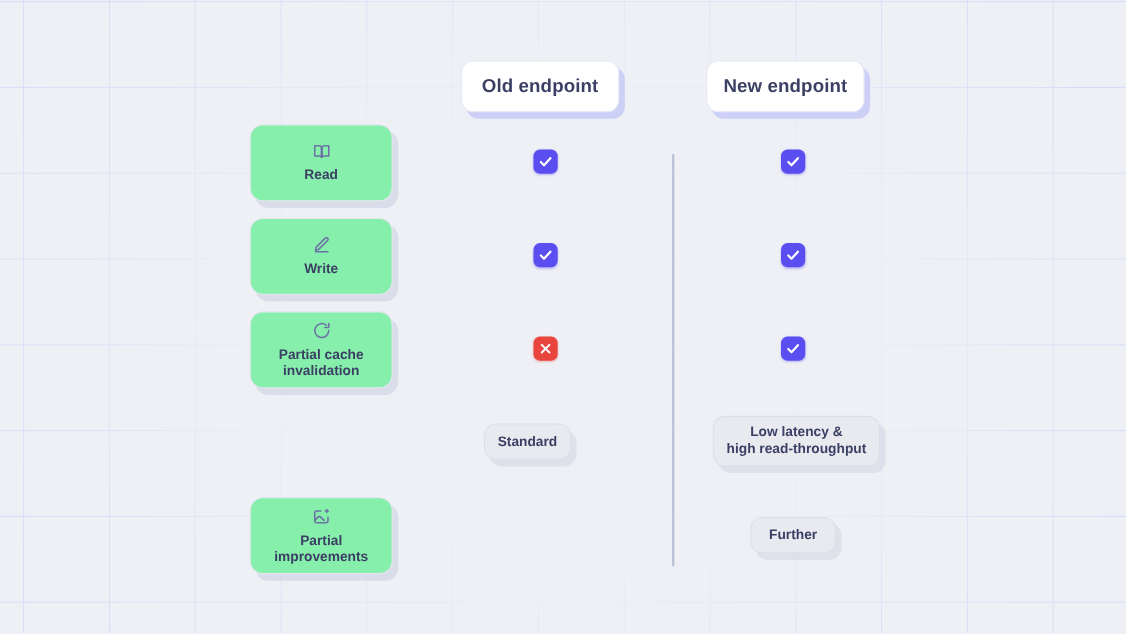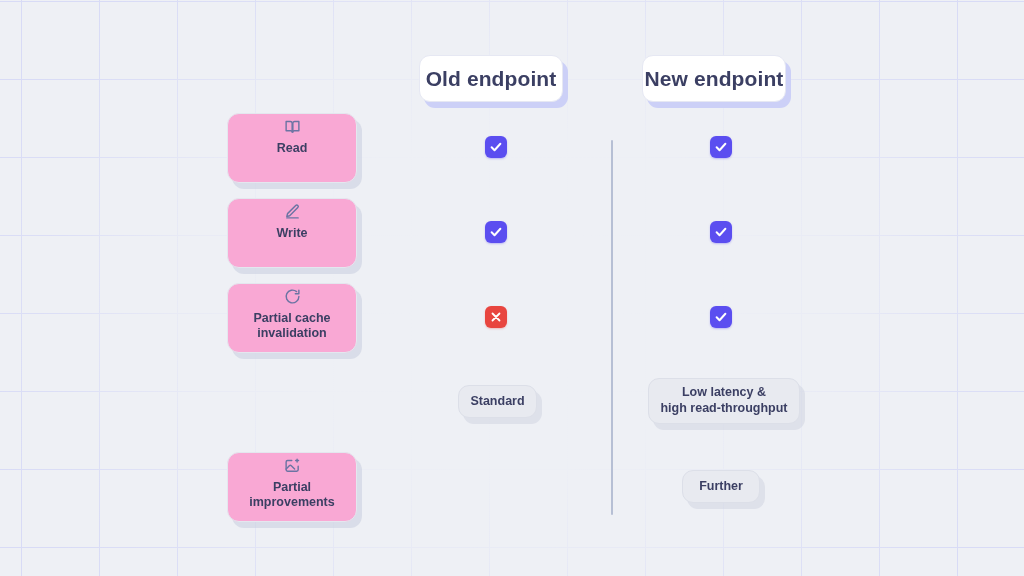--- a/index.html
+++ b/index.html
@@ -52,41 +52,42 @@
   .col-header {
     position: absolute;
     background: #ffffff;
     border: 1px solid #e6e8f3;
     border-radius: 11px;
     box-shadow: 5px 6px 0 0 #ccd0f7;
     display: flex;
     align-items: center;
     justify-content: center;
     color: #3b3f63;
-    font-size: 21px;
+    font-size: 17px;
     font-weight: 700;
     letter-spacing: .1px;
     white-space: nowrap;
   }
   #hdr-old { left: 419px; top: 55px; width: 142px; height: 45px; }
   #hdr-new { left: 642px; top: 55px; width: 142px; height: 45px; text-align: right; }
 
   
   .feature-card {
     position: absolute;
     left: 227px;
     width: 130px;
     height: 70px;
-    background: #f9a8d4;
+    background: #86efac;
     border: 1px solid #e4e7ef;
     border-radius: 12px;
     box-shadow: 5px 6px 0 0 rgba(200,206,222,.55);
     display: flex;
     flex-direction: column;
     align-items: center;
+    justify-content: center;
     gap: 6px;
     box-sizing: border-box;
     padding: 4px 6px;
   }
   .feature-icon {
     width: 17px;
     height: 17px;
     color: #6b74a3;
     display: block;
     line-height: 0;
@@ -215,21 +216,21 @@
   <div class="mark check" style="left:485px; top:221px">
     <svg width="14" height="14" viewBox="0 0 24 24" fill="none" stroke="#ffffff" stroke-width="3.4" stroke-linecap="round" stroke-linejoin="round">
         <path d="M4.5 12.5l5 5 10-11"></path>
       </svg>
   </div>
   <div class="mark cross" style="left:485px; top:306px">
     <svg width="12" height="12" viewBox="0 0 24 24" fill="none" stroke="#ffffff" stroke-width="3.6" stroke-linecap="round" stroke-linejoin="round">
         <path d="M5 5l14 14M19 5L5 19"></path>
       </svg>
   </div>
-  <div class="pill" style="left:458px; top:385px; width:79px; height:33px">
+  <div class="pill" style="left:440px; top:385px; width:79px; height:33px">
     <span>Standard</span>
   </div>
 
   <div class="mark check" style="left:710px; top:136px">
     <svg width="14" height="14" viewBox="0 0 24 24" fill="none" stroke="#ffffff" stroke-width="3.4" stroke-linecap="round" stroke-linejoin="round">
         <path d="M4.5 12.5l5 5 10-11"></path>
       </svg>
   </div>
   <div class="mark check" style="left:710px; top:221px">
     <svg width="14" height="14" viewBox="0 0 24 24" fill="none" stroke="#ffffff" stroke-width="3.4" stroke-linecap="round" stroke-linejoin="round">

